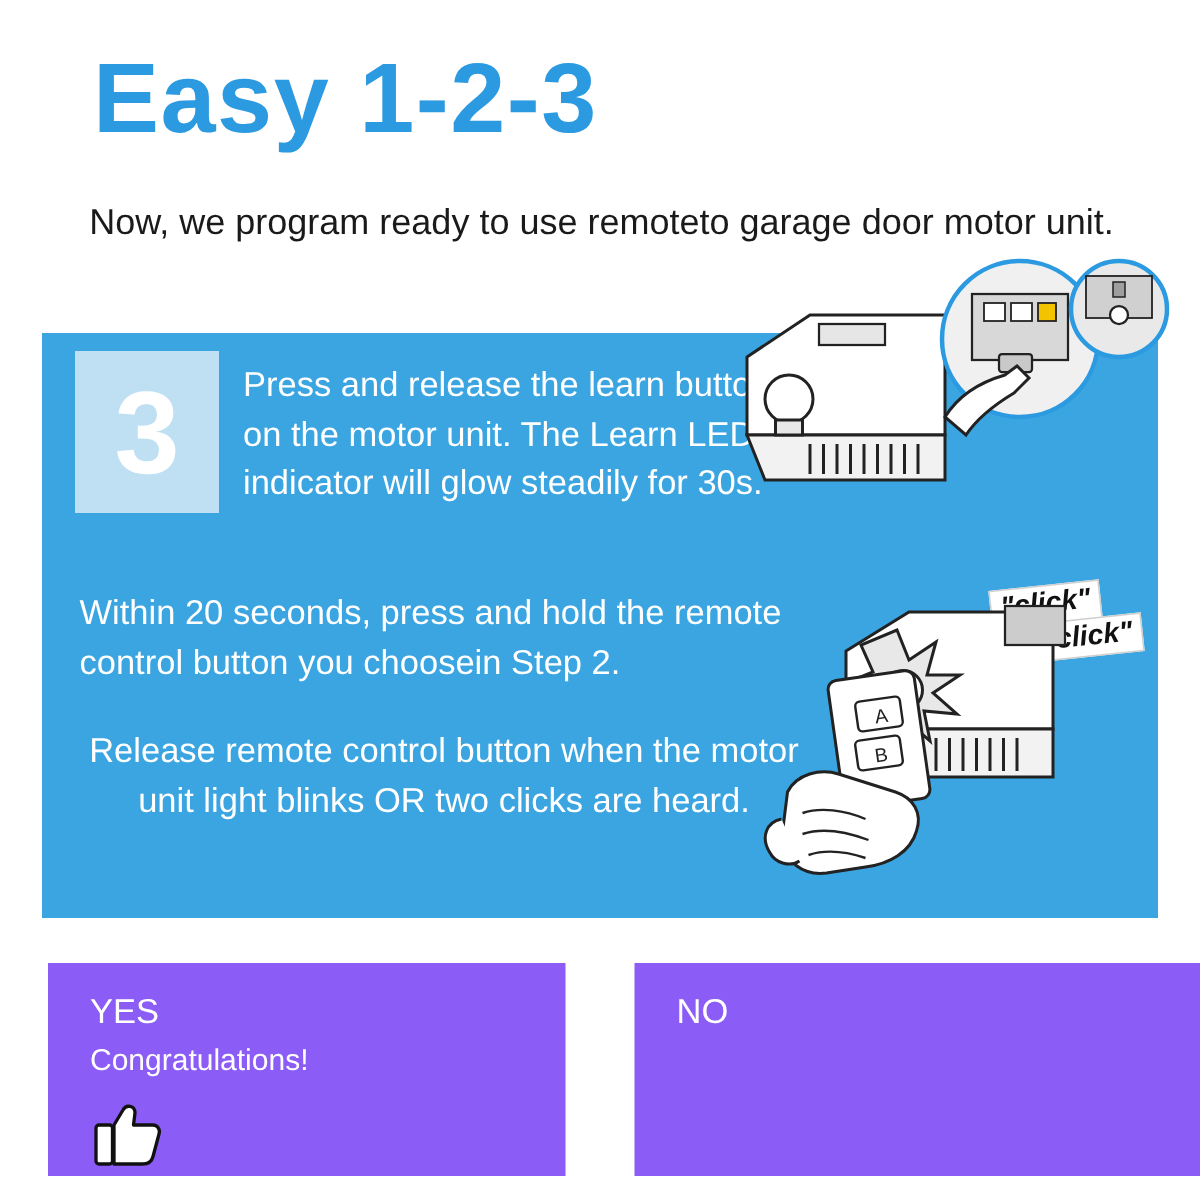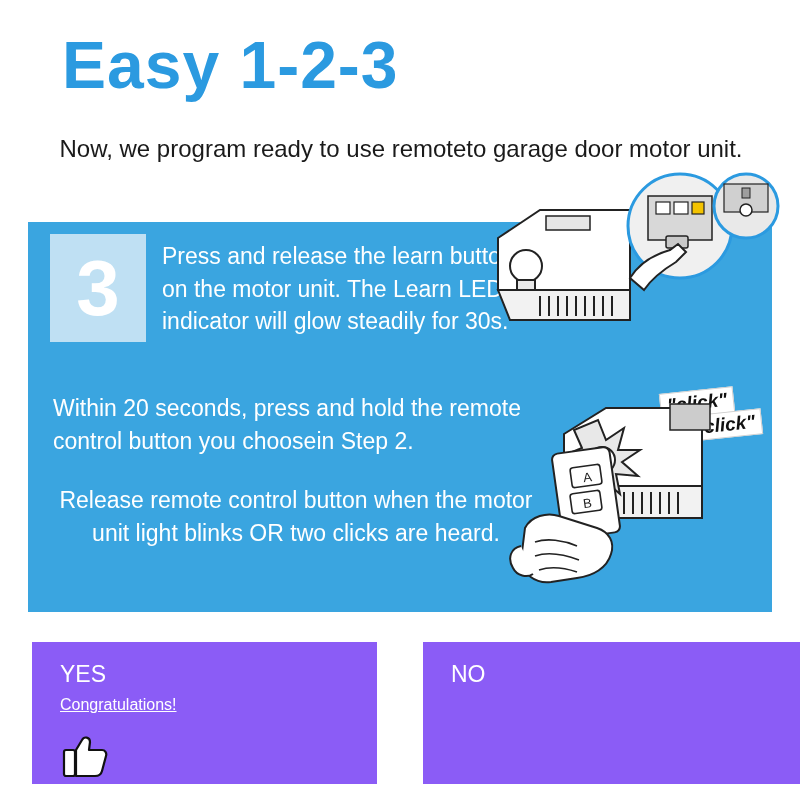--- a/index.html
+++ b/index.html
@@ -118,23 +118,22 @@
     left: 28px;
     top: 18px;
     font-size: 23px;
     line-height: 1.3;
   }
   .result-sub {
     position: absolute;
     left: 28px;
     top: 52px;
     width: 300px;
-    font-size: 16px;
+    font-size: 20px;
     line-height: 1.35;
-    text-decoration: underline;
   }
 
   .thumb-wrap {
     position: absolute;
     left: 30px;
     top: 92px;
     width: 46px;
     height: 44px;
   }
 

